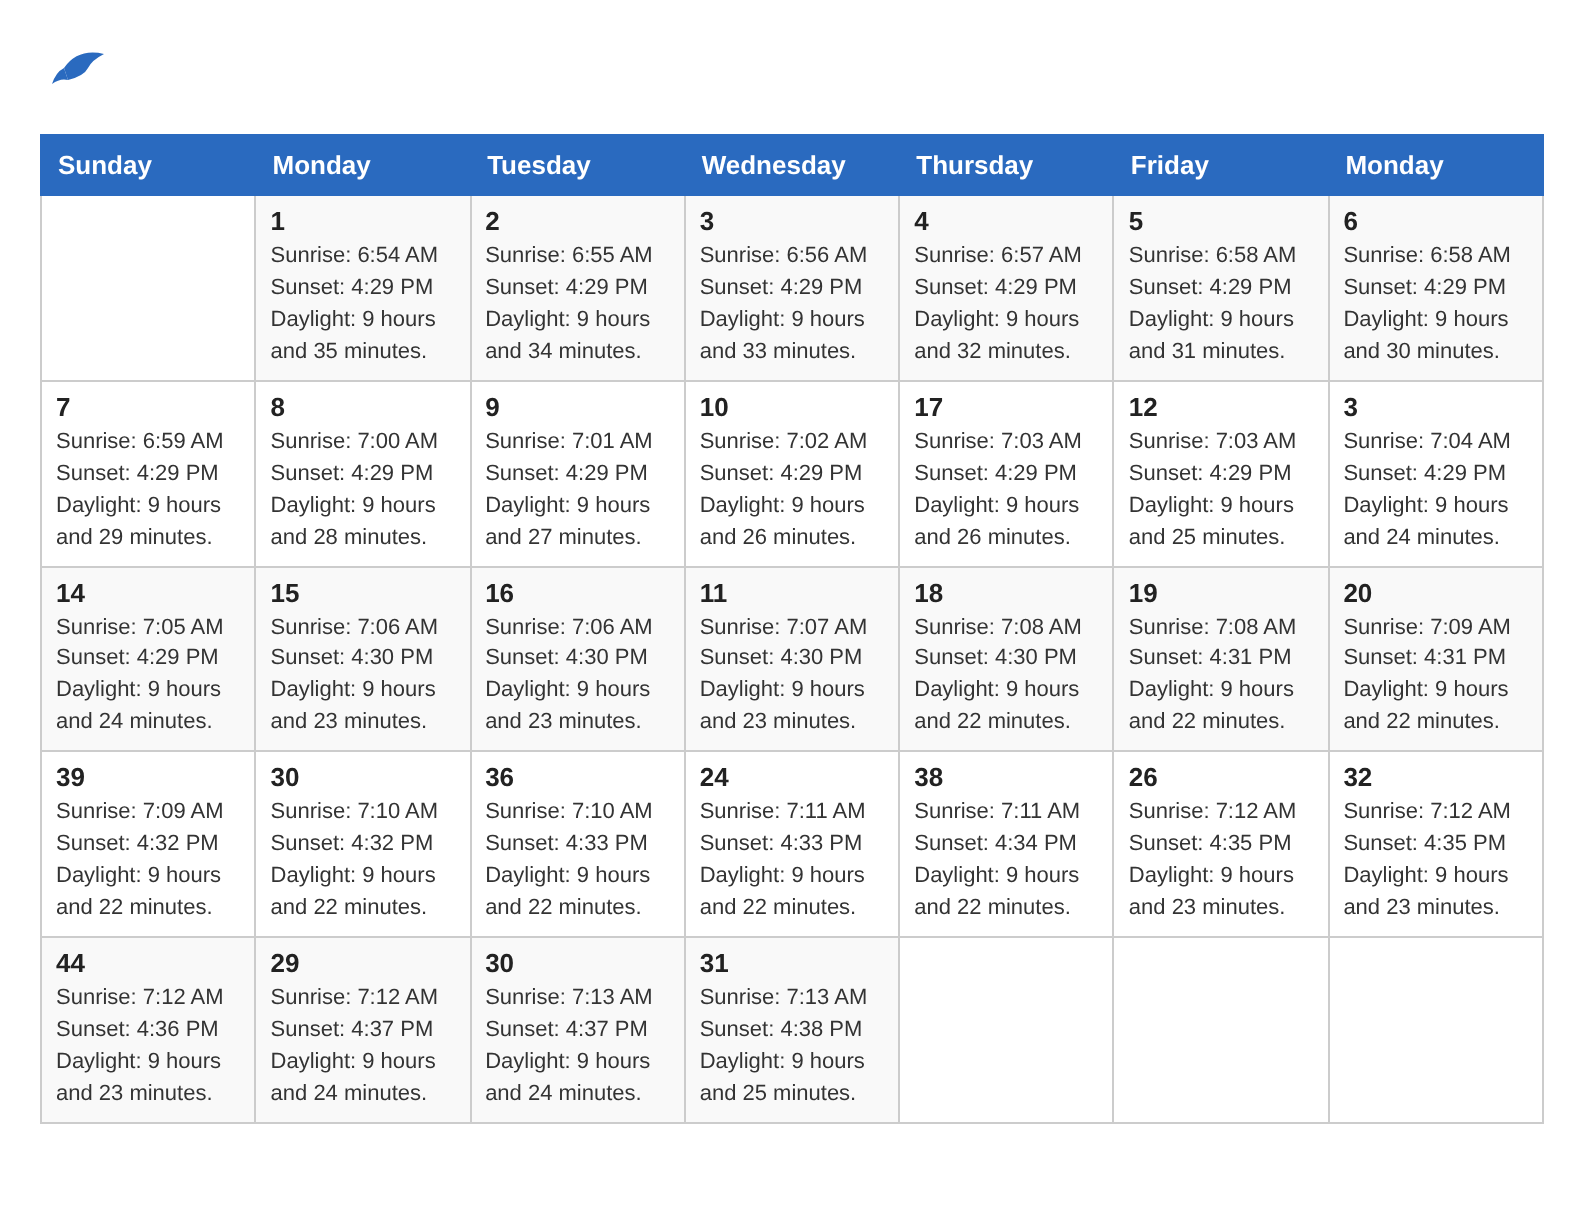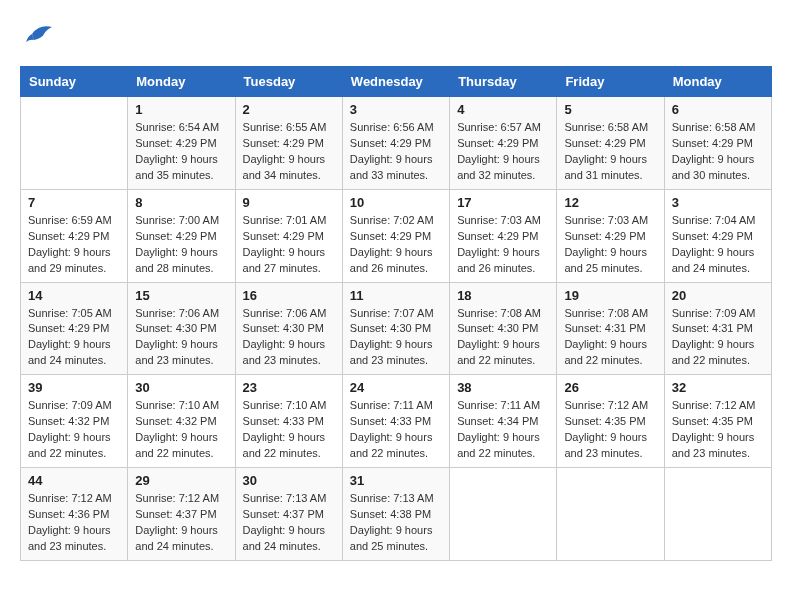--- a/index.html
+++ b/index.html
@@ -200,21 +200,21 @@
       <tr>
         <td>
           <span class="day-num">39</span>
           <div class="day-info">Sunrise: 7:09 AM<br>Sunset: 4:32 PM<br>Daylight: 9 hours<br>and 22 minutes.</div>
         </td>
         <td>
           <span class="day-num">30</span>
           <div class="day-info">Sunrise: 7:10 AM<br>Sunset: 4:32 PM<br>Daylight: 9 hours<br>and 22 minutes.</div>
         </td>
         <td>
-          <span class="day-num">23</span>
+          <span class="day-num">36</span>
           <div class="day-info">Sunrise: 7:10 AM<br>Sunset: 4:33 PM<br>Daylight: 9 hours<br>and 22 minutes.</div>
         </td>
         <td>
           <span class="day-num">24</span>
           <div class="day-info">Sunrise: 7:11 AM<br>Sunset: 4:33 PM<br>Daylight: 9 hours<br>and 22 minutes.</div>
         </td>
         <td>
           <span class="day-num">38</span>
           <div class="day-info">Sunrise: 7:11 AM<br>Sunset: 4:34 PM<br>Daylight: 9 hours<br>and 22 minutes.</div>
         </td>

